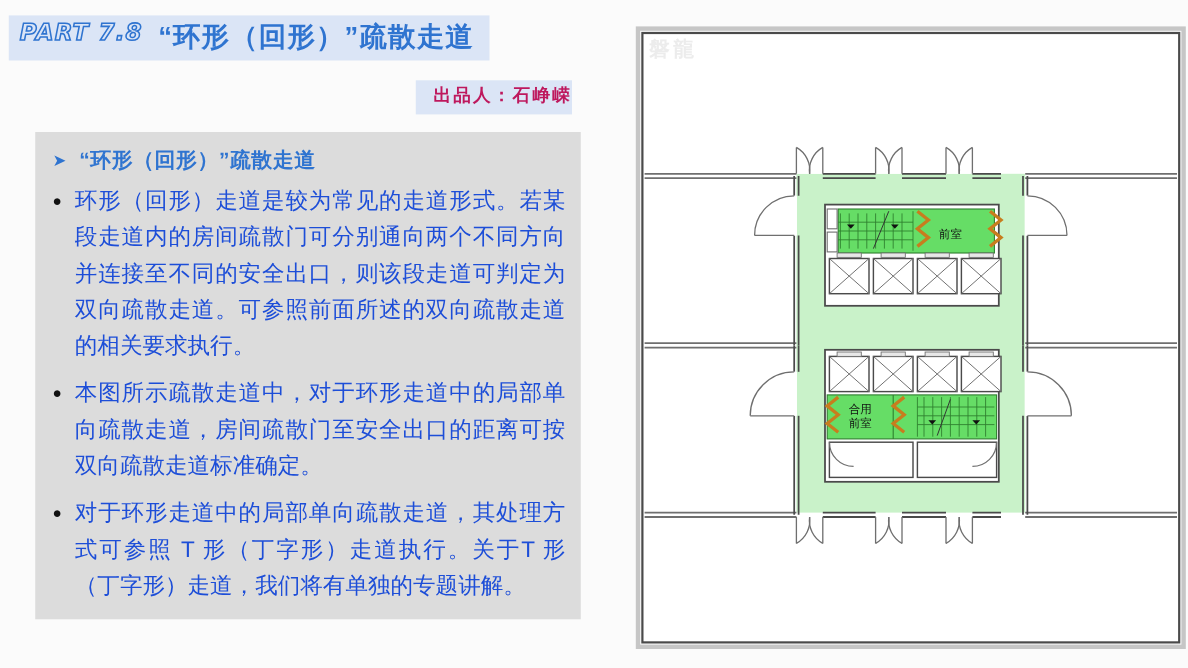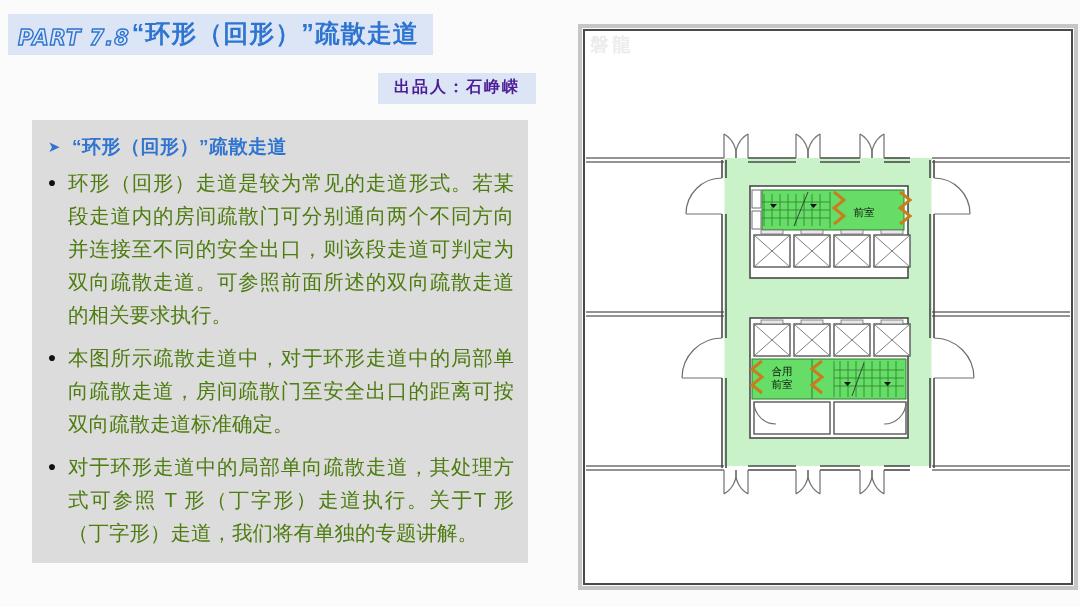--- a/index.html
+++ b/index.html
@@ -10,21 +10,21 @@
     overflow:hidden;
     position:relative;
   }
   .slide{position:absolute;inset:0;}
 
   
   .title-bar{
     position:absolute;left:8px;top:14px;
     background:#dbe5f6;
     padding:3px 14px 5px 10px;
-    display:flex;align-items:flex-end;gap:2px;
+    display:flex;align-items:flex-start;gap:14px;
     white-space:nowrap;
   }
   .part-label{
     font-family:"DejaVu Sans",sans-serif;
     font-style:italic;font-weight:bold;
     font-size:21px;
     letter-spacing:1px;
     color:#dbe5f6;
     -webkit-text-stroke:1.4px #2f74d0;
     text-shadow:0 0 0 #2f74d0;
@@ -32,24 +32,24 @@
   .title-text{
     font-size:25px;font-weight:bold;
     color:#2f74d0;
     letter-spacing:1px;
   }
 
   
   .presenter{
     position:absolute;left:378px;top:73px;
     background:#dbe5f6;
-    padding:4px 16px 6px 16px;
+    padding:4px 0 6px 16px;
     font-family:"Liberation Serif","DejaVu Serif",serif;
     font-size:16px;font-weight:bold;
-    color:#4c1d95;
+    color:#be185d;
     letter-spacing:2px;
     white-space:nowrap;
   }
 
   
   .panel{
     position:absolute;left:32px;top:120px;
     width:496px;height:443px;
     background:#dcdcdc;
     box-sizing:border-box;
@@ -69,21 +69,21 @@
   }
   .bullet-row{
     display:flex;align-items:flex-start;gap:8px;
     margin:0 0 10px 2px;
   }
   .dot{
     flex:0 0 auto;width:16px;text-align:center;
     font-size:14px;color:#111;line-height:33px;
   }
   .bullet-text{
-    font-size:20.5px;color:#4d7c0f;
+    font-size:20.5px;color:#1d4ed8;
     line-height:33px;
     text-align:justify;
     text-justify:inter-ideograph;
     letter-spacing:0px;
     flex:1 1 auto;
   }
 
   
   .plan-wrap{
     position:absolute;left:572px;top:18px;

